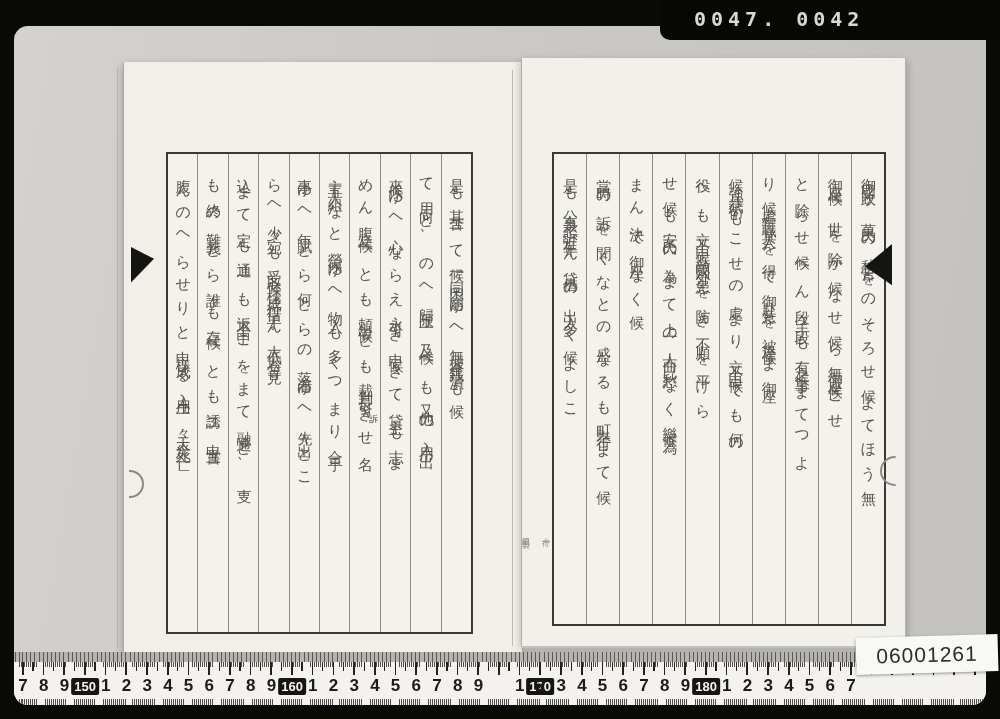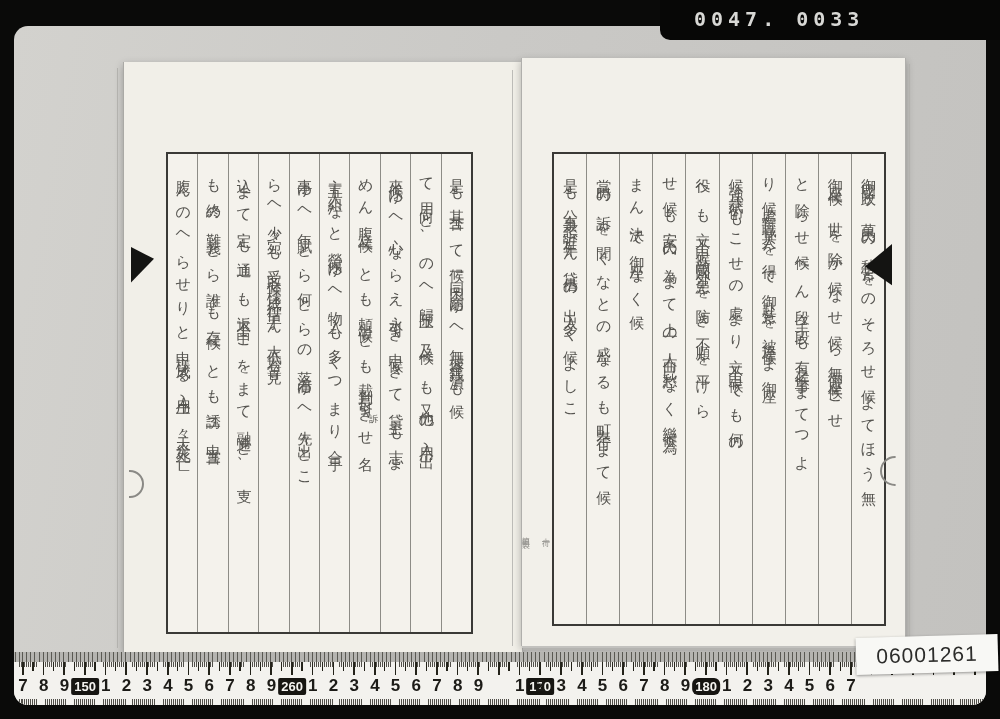--- a/index.html
+++ b/index.html
@@ -96,21 +96,21 @@
     box-shadow:0 1px 3px rgba(0,0,0,.4);
   }
   .id-label span{
     font-family:"Liberation Sans",sans-serif;font-size:21px;color:#2d2d2b;letter-spacing:1px;
   }
 </style>
 </head>
 <body>
 
 <div class="counter-box">
-  <span class="counter">0047. 0033</span>
+  <span class="counter">0047. 0042</span>
 </div>
 
 <div class="mat">
 
   <div class="sheet left">
     <div class="frame lf">
 
     <div class="col">
           <span class="coltext">是も其苦ユて候一同困窮ゆヘ無據金銭潰も候</span>
         </div>
@@ -209,41 +209,41 @@
           <span class="rnum boxed" style="left: 71.1px;">150</span>
           <span class="rnum" style="left: 91.8px;">1</span>
           <span class="rnum" style="left: 112.5px;">2</span>
           <span class="rnum" style="left: 133.2px;">3</span>
           <span class="rnum" style="left: 153.9px;">4</span>
           <span class="rnum" style="left: 174.6px;">5</span>
           <span class="rnum" style="left: 195.3px;">6</span>
           <span class="rnum" style="left: 216px;">7</span>
           <span class="rnum" style="left: 236.7px;">8</span>
           <span class="rnum" style="left: 257.4px;">9</span>
-          <span class="rnum boxed" style="left: 278.1px;">260</span>
+          <span class="rnum boxed" style="left: 278.1px;">160</span>
           <span class="rnum" style="left: 298.8px;">1</span>
           <span class="rnum" style="left: 319.5px;">2</span>
           <span class="rnum" style="left: 340.2px;">3</span>
           <span class="rnum" style="left: 360.9px;">4</span>
           <span class="rnum" style="left: 381.6px;">5</span>
           <span class="rnum" style="left: 402.3px;">6</span>
           <span class="rnum" style="left: 423px;">7</span>
           <span class="rnum" style="left: 443.7px;">8</span>
           <span class="rnum" style="left: 464.4px;">9</span>
           <span class="rnum boxed" style="left: 485.1px; margin-left: 41px;">170</span>
           <span class="rnum" style="left: 505.8px;">1</span>
           <span class="rnum" style="left: 526.5px;">2</span>
           <span class="rnum" style="left: 547.2px;">3</span>
           <span class="rnum" style="left: 567.9px;">4</span>
           <span class="rnum" style="left: 588.6px;">5</span>
           <span class="rnum" style="left: 609.3px;">6</span>
           <span class="rnum" style="left: 630px;">7</span>
           <span class="rnum" style="left: 650.7px;">8</span>
           <span class="rnum" style="left: 671.4px;">9</span>
-          <span class="rnum boxed" style="left: 692.1px; border-radius: 6px;">180</span>
+          <span class="rnum boxed" style="left: 692.1px;">180</span>
           <span class="rnum" style="left: 712.8px;">1</span>
           <span class="rnum" style="left: 733.5px;">2</span>
           <span class="rnum" style="left: 754.2px;">3</span>
           <span class="rnum" style="left: 774.9px;">4</span>
           <span class="rnum" style="left: 795.6px;">5</span>
           <span class="rnum" style="left: 816.3px;">6</span>
           <span class="rnum" style="left: 837px;">7</span>
         </div>
     </div>
   </div>

